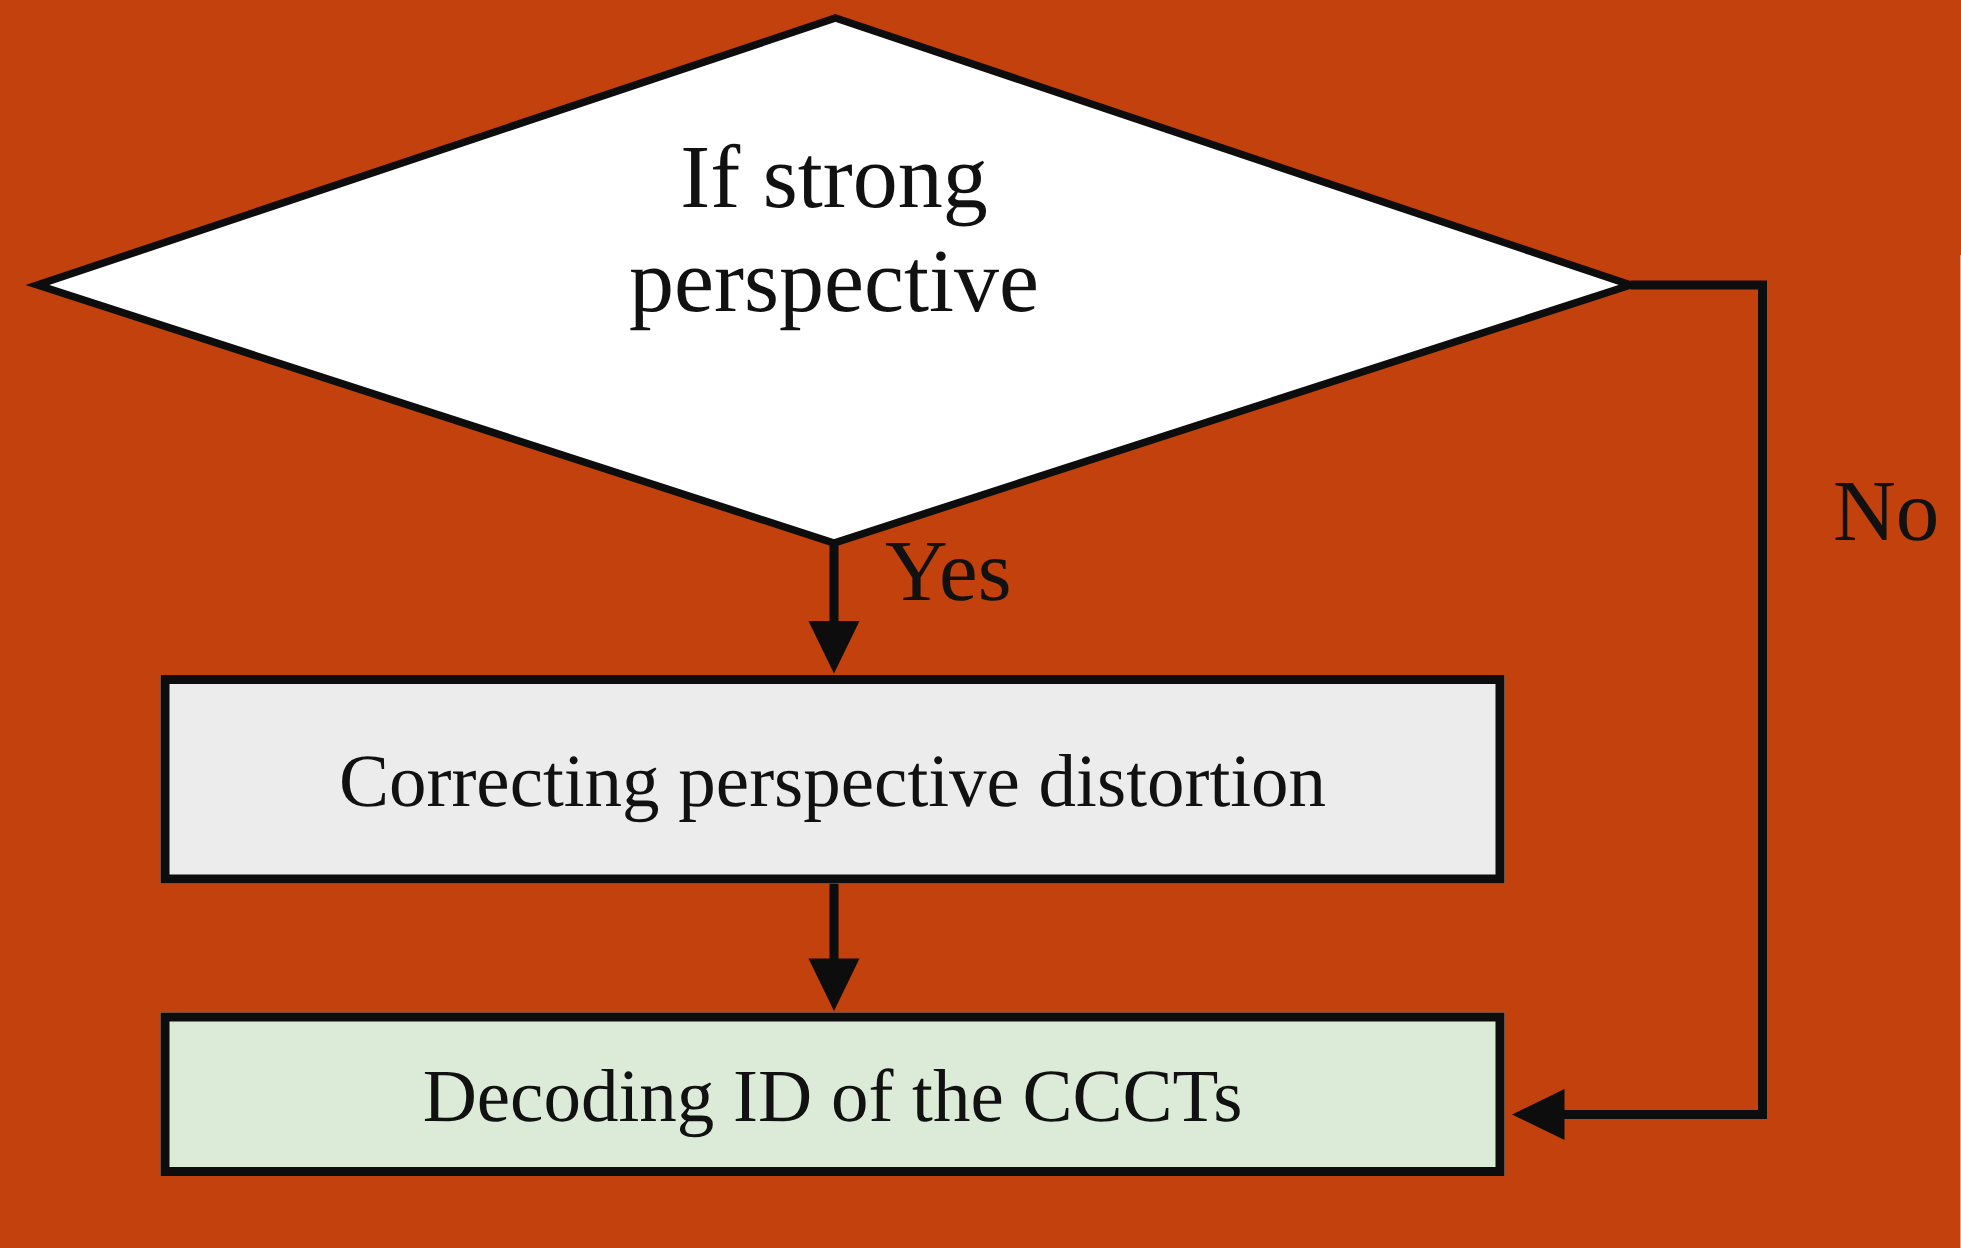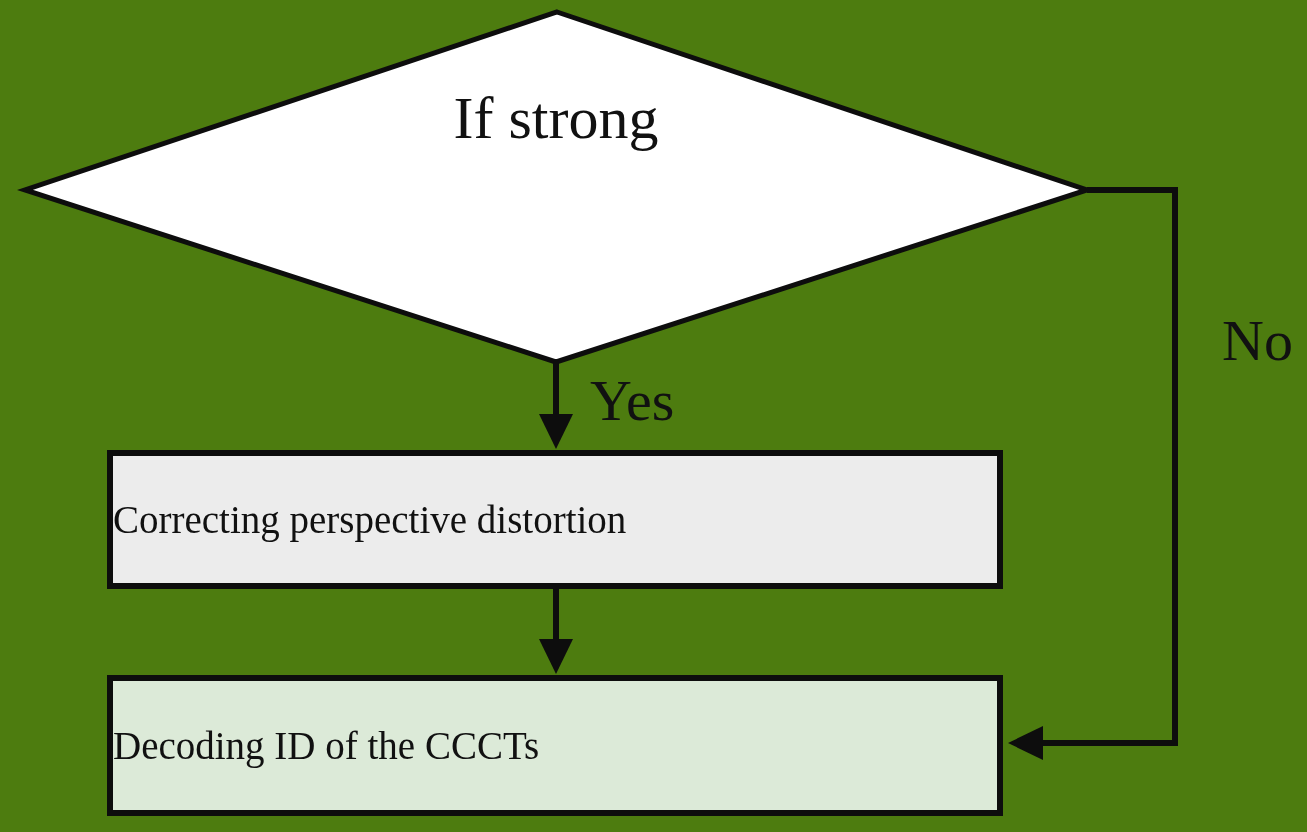--- a/index.html
+++ b/index.html
@@ -4,21 +4,21 @@
 <style>
   html, body {
     margin: 0;
     padding: 0;
     background: #ffffff;
   }
   .canvas {
     position: relative;
     width: 1307px;
     height: 832px;
-    background: #4d7c0f;
+    background: #c2410c;
     overflow: hidden;
     font-family: "Liberation Serif", serif;
     color: #111111;
   }
   svg.wires {
     position: absolute;
     left: 0;
     top: 0;
     width: 1307px;
     height: 832px;
@@ -34,48 +34,48 @@
     white-space: nowrap;
   }
   .branch-label {
     position: absolute;
     font-size: 58px;
     line-height: 1;
     white-space: nowrap;
   }
   .branch-label.yes {
     left: 590px;
-    top: 372px;
+    top: 352px;
     text-align: right;
   }
   .branch-label.no {
     left: 1222px;
     top: 312px;
     text-align: right;
   }
   .box {
     position: absolute;
     left: 107px;
     width: 896px;
     box-sizing: border-box;
     border: 6px solid #0d0d0d;
     display: flex;
     align-items: center;
-    justify-content: flex-start;
-    font-size: 39px;
+    justify-content: center;
+    font-size: 50px;
     white-space: nowrap;
   }
   .box.gray {
     top: 450px;
     height: 139px;
     background: #ececec;
   }
   .box.green {
     top: 675px;
-    height: 141px;
+    height: 109px;
     background: #dcead8;
   }
 </style>
 </head>
 <body>
 
 <div class="canvas">
 
   <svg class="wires" viewBox="0 0 1307 832">
 
@@ -86,20 +86,21 @@
 
     <line x1="556" y1="588" x2="556" y2="644" stroke="#0d0d0d" stroke-width="6"></line>
     <polygon points="556,674 539,639 573,639" fill="#0d0d0d"></polygon>
 
     <polyline points="1087,190 1175,190 1175,743 1040,743" fill="none" stroke="#0d0d0d" stroke-width="6" stroke-linejoin="miter"></polyline>
     <polygon points="1008,743 1043,726 1043,760" fill="#0d0d0d"></polygon>
   </svg>
 
   <div class="diamond-text">
     <div>If strong</div>
+    <div>perspective</div>
   </div>
 
   <div class="branch-label yes">Yes</div>
   <div class="branch-label no">No</div>
 
   <div class="box gray">
     <span>Correcting perspective distortion</span>
   </div>
 
   <div class="box green">

